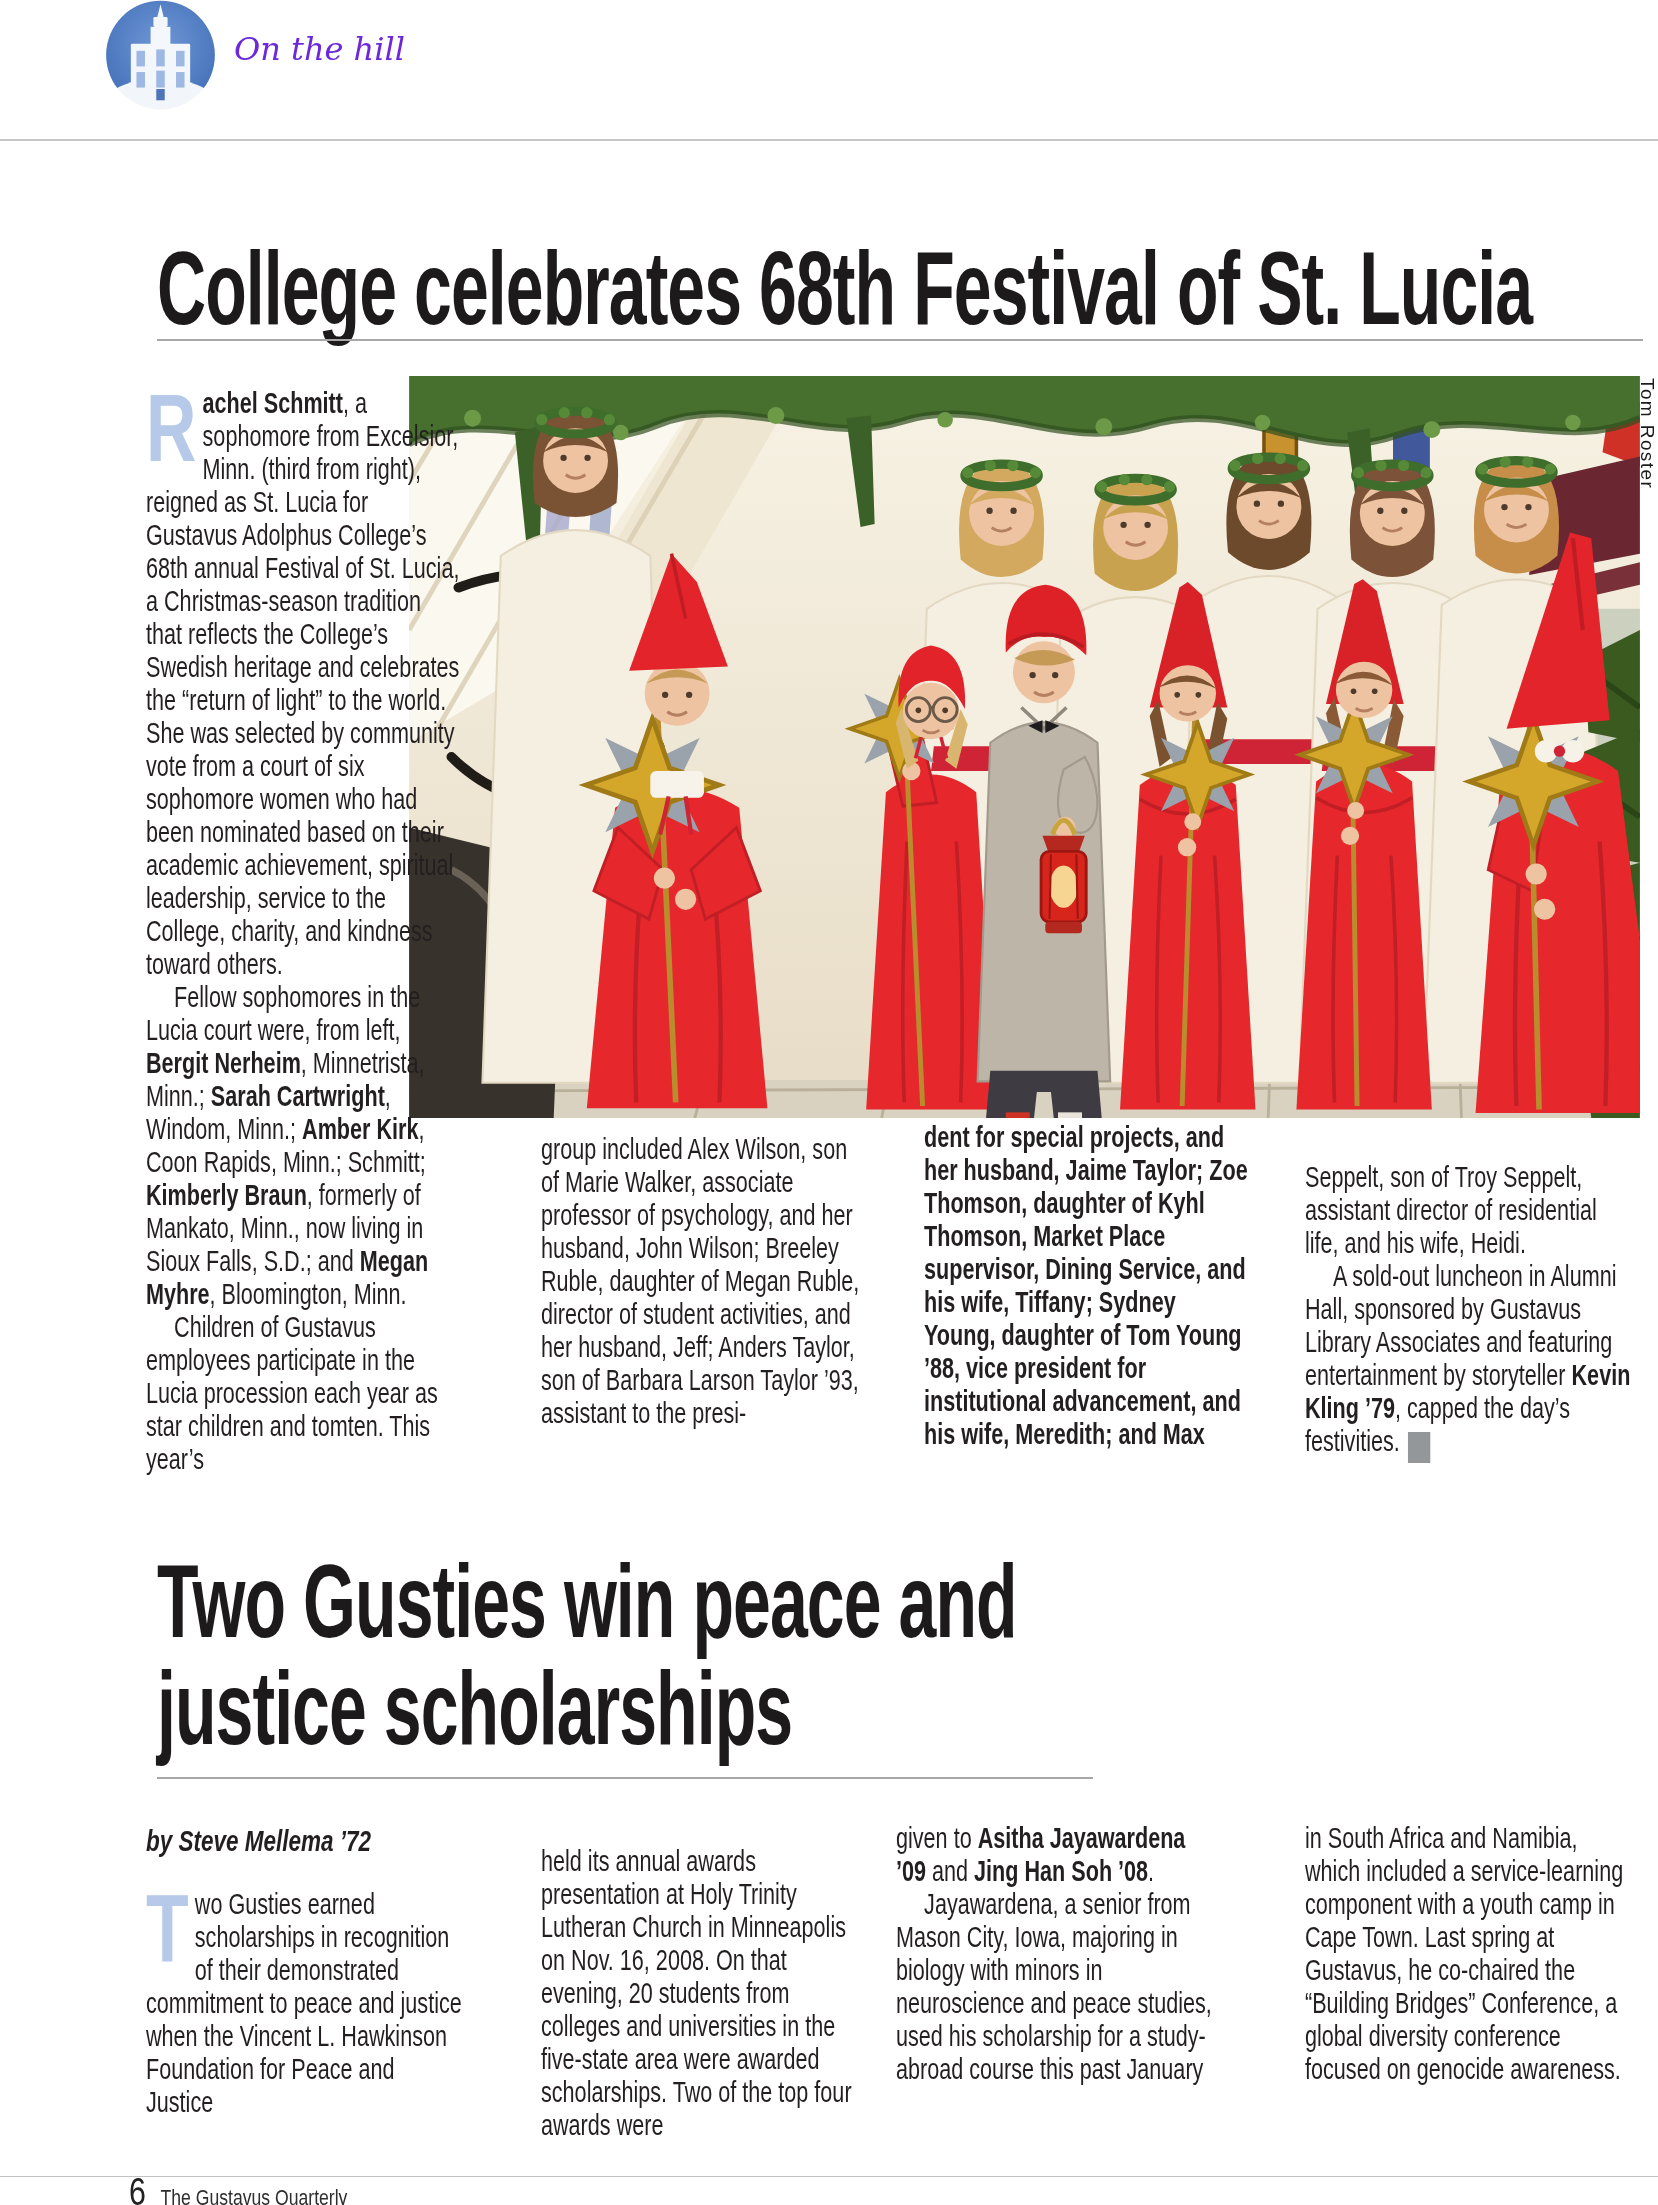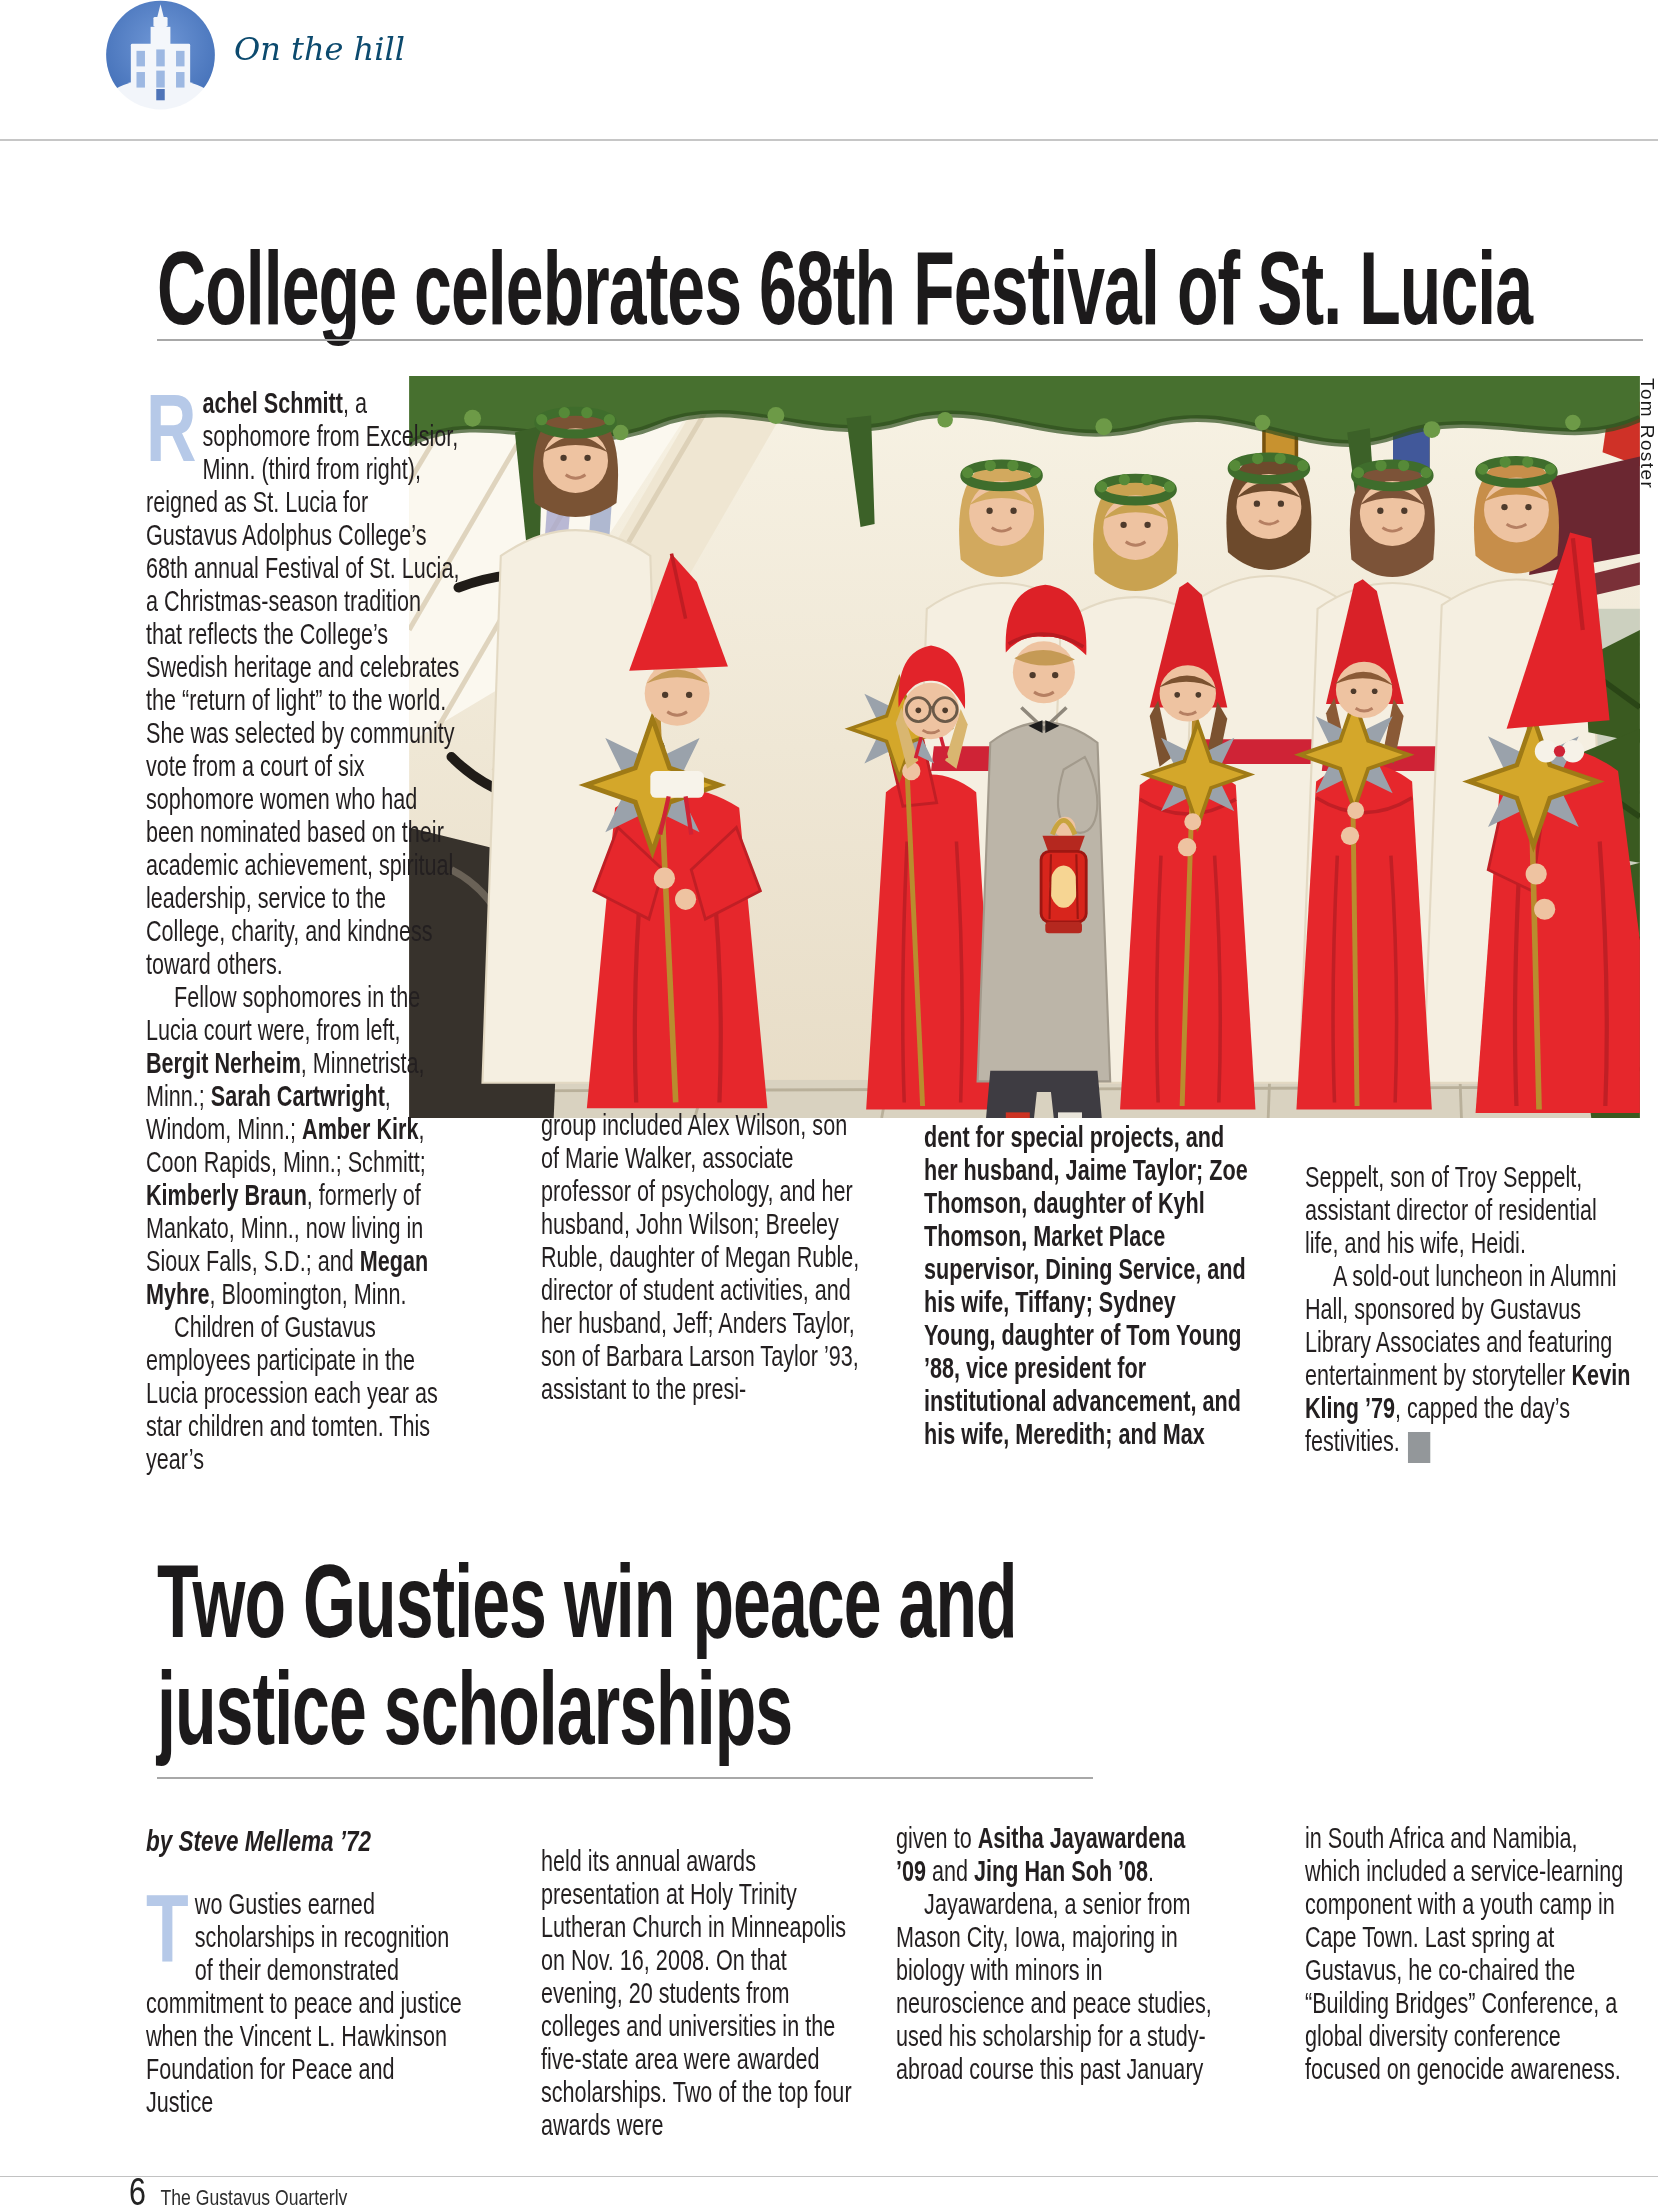--- a/index.html
+++ b/index.html
@@ -16,21 +16,21 @@
   .dropcap{float:left;font-size:97px;line-height:71px;font-weight:bold;color:#b6c9e8;
            margin:5.6px 8.5px 0 0;}
   .gmark{display:inline-block;width:31px;height:31px;background:#93979a;color:#fff;
          font-family:"Liberation Serif",serif;font-size:24px;line-height:31px;text-align:center;
          margin-left:11.3px;vertical-align:-4.2px;font-weight:bold;}
   .headline{position:absolute;margin:0;font-weight:bold;color:#1c1a1b;font-size:103px;
             line-height:107px;letter-spacing:-1.4px;transform:scaleX(0.66);transform-origin:0 0;}
   #h1{white-space:nowrap;}
   #h2{width:1410px;}
   #section-label{position:absolute;left:234px;top:30px;font-family:"DejaVu Serif",serif;
-                 font-style:italic;font-size:32px;color:#0c4a6e;}
+                 font-style:italic;font-size:32px;color:#6d28d9;}
   #byline{position:absolute;left:146px;top:1824px;font-size:30px;font-weight:bold;
           font-style:italic;transform:scaleX(0.75);transform-origin:0 0;white-space:nowrap;}
   #photo-credit{position:absolute;left:1636px;top:378px;writing-mode:vertical-rl;
                 font-size:19px;letter-spacing:1.4px;color:#1b1b1b;}
   #footer{position:absolute;left:129px;top:2171px;display:flex;align-items:baseline;
           transform:scaleX(0.8);transform-origin:0 0;}
   #footer .pagenum{font-size:38px;font-weight:normal;color:#232323;}
   #footer .pub{font-size:22px;margin-left:18.3px;color:#2e2e2e;}
 </style>
 </head>
@@ -406,21 +406,21 @@
   </div>
   <div id="photo-credit">Tom Roster</div>
 
   <div class="col" style="left:146px;top:386px;width:436px;">
     <div class="cond" style="width:436px;">
         <p><span class="dropcap">R</span><span class="b">achel Schmitt</span><span>, a sophomore from Excelsior, Minn. (third from right), reigned as St. Lucia for Gustavus Adolphus College’s 68th annual Festival of St. Lucia, a Christmas-season tradition that reflects the College’s Swedish heritage and celebrates the “return of light” to the world. She was selected by community vote from a court of six sophomore women who had been nominated based on their academic achievement, spiritual leadership, service to the College, charity, and kindness toward others.</span></p>
         <p class="ind"><span>Fellow sophomores in the Lucia court were, from left, </span><span class="b">Bergit Nerheim</span><span>, Minnetrista, Minn.; </span><span class="b">Sarah Cartwright</span><span>, Windom, Minn.; </span><span class="b">Amber Kirk</span><span>, Coon Rapids, Minn.; Schmitt; </span><span class="b">Kimberly Braun</span><span>, formerly of Mankato, Minn., now living in Sioux Falls, S.D.; and </span><span class="b">Megan Myhre</span><span>, Bloomington, Minn.</span></p>
         <p class="ind"><span>Children of Gustavus employees participate in the Lucia procession each year as star children and tomten. This year’s</span></p>
       </div>
   </div>
-  <div class="col" style="left:541px;top:1108px;width:451px;">
+  <div class="col" style="left:541px;top:1132px;width:451px;">
     <div class="cond" style="width:451px;">
         <p><span>group included Alex Wilson, son of Marie Walker, associate professor of psychology, and her husband, John Wilson; Breeley Ruble, daughter of Megan Ruble, director of student activities, and her husband, Jeff; Anders Taylor, son of Barbara Larson Taylor ’93, assistant to the presi-</span></p>
       </div>
   </div>
   <div class="col" style="left:924px;top:1120px;width:451px;font-weight:bold;">
     <div class="cond" style="width:451px;">
         <p><span>dent for special projects, and her husband, Jaime Taylor; Zoe Thomson, daughter of Kyhl Thomson, Market Place supervisor, Dining Service, and his wife, Tiffany; Sydney Young, daughter of Tom Young ’88, vice president for institutional advancement, and his wife, Meredith; and Max</span></p>
       </div>
   </div>
   <div class="col" style="left:1305px;top:1160px;width:455px;">

